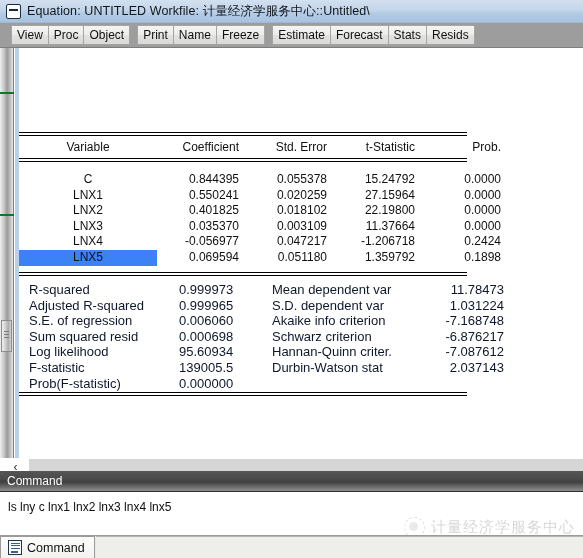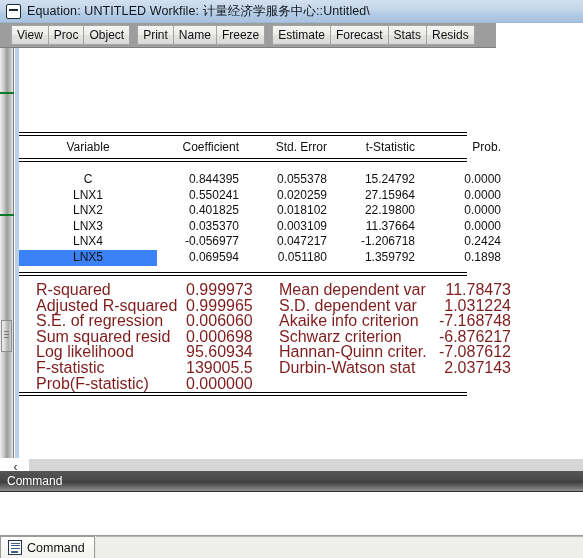--- a/index.html
+++ b/index.html
@@ -58,21 +58,21 @@
     font-size: 12.5px;
     color: #10161d;
     white-space: nowrap;
     letter-spacing: 0.1px;
   }
 
   
   .toolbar {
     position: absolute;
     left: 0; top: 23px;
-    width: 496px;
+    width: 583px;
     height: 25px;
     background: #9d9d9d;
     border-bottom: 1px solid #7d7d7d;
     display: flex;
     align-items: center;
     box-sizing: border-box;
     padding-left: 11px;
   }
   .tb-group { display: flex; }
   .tb-btn {
@@ -193,24 +193,24 @@
     white-space: pre;
   }
   .c-var   { width: 138px; text-align: center; }
   .c-num   { width: 82px;  text-align: right; padding-right: 6px !important; }
   .c-num2  { width: 80px;  text-align: right; padding-right: 6px !important; }
   .row-hl .c-var { background: #3b82f6; margin-left: 13px; }
 
   
   table.stats {
     position: absolute;
-    left: 17px;
+    left: 10px;
     border-collapse: collapse;
-    font-size: 16px;
-    color: #7f1d1d;
+    font-size: 13px;
+    color: #0f172a;
   }
   table.stats td { padding: 0; line-height: 15.6px; white-space: pre; }
   .s-lab  { width: 150px; text-align: left; }
   .s-val  { width: 83px;  text-align: left; padding-right: 10px !important; }
   .s-lab2 { width: 152px; text-align: left; }
   .s-val2 { width: 80px;  text-align: right; }
 
   
   .hscroll {
     position: absolute;
@@ -539,20 +539,27 @@
   <div class="hscroll">
     <div class="hscroll-capleft"></div>
     <div class="hscroll-track">
       <div class="hs-arrow">‹</div>
       <div class="hs-thumb"></div>
     </div>
   </div>
 
   <div class="cmd-panel">
     <div class="cmd-header">Command</div>
+    <div class="cmd-body">
+      <div class="cmd-line">ls lny c lnx1 lnx2 lnx3 lnx4 lnx5</div>
+      <div class="watermark">
+        <div class="wm-logo"></div>
+        <div class="wm-text">计量经济学服务中心</div>
+      </div>
+    </div>
   </div>
 
   <div class="tabstrip">
     <div class="tab">
       <span class="tab-icon"></span>
       <span>Command</span>
     </div>
     <div class="tabstrip-fill"></div>
   </div>
 

